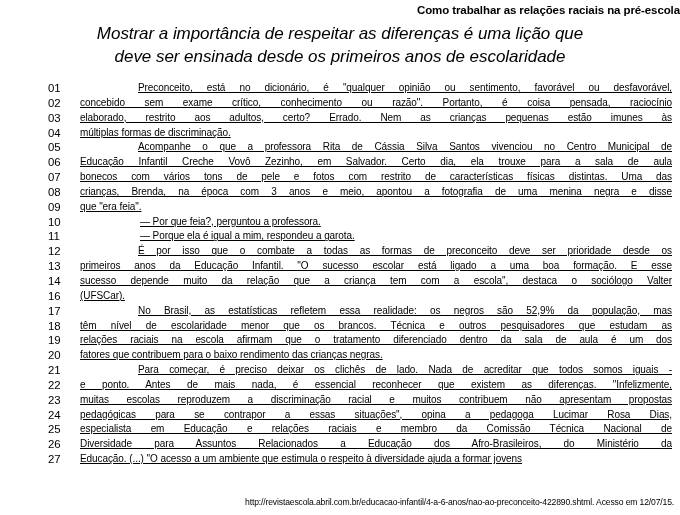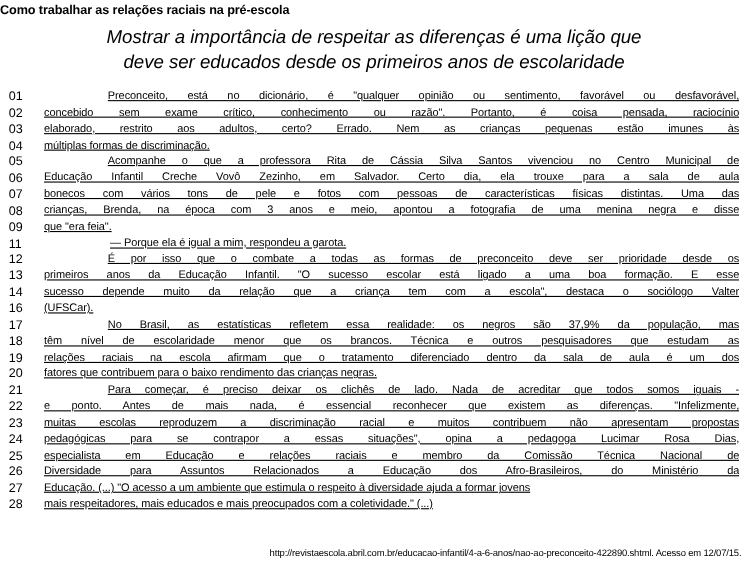--- a/index.html
+++ b/index.html
@@ -17,40 +17,41 @@
 
   .page {
     position: relative;
     width: 680px;
     height: 515px;
     box-sizing: border-box;
   }
 
   
   .doc-title {
-    text-align: left;
+    text-align: right;
     font-weight: bold;
     font-size: 11.5px;
     line-height: 14px;
     padding-top: 3px;
     letter-spacing: -0.1px;
   }
   .doc-subtitle {
     text-align: center;
     font-style: italic;
     font-size: 17px;
     line-height: 14px;
     letter-spacing: -0.05px;
   }
   .subtitle-1 { margin-top: 10px; }
   .subtitle-2 { margin-top: 9px; }
 
   
   .body-block {
     margin-top: 17px;
+    padding-left: 40px;
   }
   .text-line {
     position: relative;
     height: 14.85px;
     font-size: 11.4px;
     line-height: 14.85px;
     white-space: nowrap;
   }
   .line-no {
     position: absolute;
@@ -110,21 +111,21 @@
 </style>
 </head>
 <body>
 
 <div class="page">
 
   <div class="doc-title">Como trabalhar as relações raciais na pré-escola</div>
 
   <div class="doc-subtitle subtitle-1">Mostrar a importância de respeitar as diferenças é uma lição que</div>
 
-  <div class="doc-subtitle subtitle-2">deve ser educados desde os primeiros anos de escolaridade</div>
+  <div class="doc-subtitle subtitle-2">deve ser ensinada desde os primeiros anos de escolaridade</div>
 
   <div class="body-block" id="body-block">
       <div class="text-line">
         <span class="line-no">01</span>
         <span class="line-text just"><span class="indent-run"></span><span>Preconceito, está no dicionário, é "qualquer opinião ou sentimento, favorável ou desfavorável,</span></span>
       </div>
       <div class="text-line">
         <span class="line-no">02</span>
         <span class="line-text just">concebido sem exame crítico, conhecimento ou razão". Portanto, é coisa pensada, raciocínio</span>
       </div>
@@ -139,31 +140,35 @@
       <div class="text-line">
         <span class="line-no">05</span>
         <span class="line-text just"><span class="indent-run"></span><span>Acompanhe o que a professora Rita de Cássia Silva Santos vivenciou no Centro Municipal de</span></span>
       </div>
       <div class="text-line">
         <span class="line-no">06</span>
         <span class="line-text just">Educação Infantil Creche Vovô Zezinho, em Salvador. Certo dia, ela trouxe para a sala de aula</span>
       </div>
       <div class="text-line">
         <span class="line-no">07</span>
-        <span class="line-text just">bonecos com vários tons de pele e fotos com pessoas de características físicas distintas. Uma das</span>
+        <span class="line-text just">bonecos com vários tons de pele e fotos com restrito de características físicas distintas. Uma das</span>
       </div>
       <div class="text-line">
         <span class="line-no">08</span>
         <span class="line-text just">crianças, Brenda, na época com 3 anos e meio, apontou a fotografia de uma menina negra e disse</span>
       </div>
       <div class="text-line">
         <span class="line-no">09</span>
         <span class="line-text ragged">que "era feia".</span>
       </div>
       <div class="text-line">
+        <span class="line-no">10</span>
+        <span class="line-text dialogue">— Por que feia?, perguntou a professora.</span>
+      </div>
+      <div class="text-line">
         <span class="line-no">11</span>
         <span class="line-text dialogue">— Porque ela é igual a mim, respondeu a garota.</span>
       </div>
       <div class="text-line">
         <span class="line-no">12</span>
         <span class="line-text just"><span class="indent-run"></span><span>É por isso que o combate a todas as formas de preconceito deve ser prioridade desde os</span></span>
       </div>
       <div class="text-line">
         <span class="line-no">13</span>
         <span class="line-text just">primeiros anos da Educação Infantil. "O sucesso escolar está ligado a uma boa formação. E esse</span>
@@ -171,21 +176,21 @@
       <div class="text-line">
         <span class="line-no">14</span>
         <span class="line-text just">sucesso depende muito da relação que a criança tem com a escola", destaca o sociólogo Valter</span>
       </div>
       <div class="text-line">
         <span class="line-no">16</span>
         <span class="line-text ragged">(UFSCar).</span>
       </div>
       <div class="text-line">
         <span class="line-no">17</span>
-        <span class="line-text just"><span class="indent-run"></span><span>No Brasil, as estatísticas refletem essa realidade: os negros são 37,9% da população, mas</span></span>
+        <span class="line-text just"><span class="indent-run"></span><span>No Brasil, as estatísticas refletem essa realidade: os negros são 52,9% da população, mas</span></span>
       </div>
       <div class="text-line">
         <span class="line-no">18</span>
         <span class="line-text just">têm nível de escolaridade menor que os brancos. Técnica e outros pesquisadores que estudam as</span>
       </div>
       <div class="text-line">
         <span class="line-no">19</span>
         <span class="line-text just">relações raciais na escola afirmam que o tratamento diferenciado dentro da sala de aula é um dos</span>
       </div>
       <div class="text-line">
@@ -213,21 +218,17 @@
         <span class="line-text just">especialista em Educação e relações raciais e membro da Comissão Técnica Nacional de</span>
       </div>
       <div class="text-line">
         <span class="line-no">26</span>
         <span class="line-text just">Diversidade para Assuntos Relacionados a Educação dos Afro-Brasileiros, do Ministério da</span>
       </div>
       <div class="text-line">
         <span class="line-no">27</span>
         <span class="line-text ragged">Educação. (...) "O acesso a um ambiente que estimula o respeito à diversidade ajuda a formar jovens</span>
       </div>
-      <div class="text-line">
-        <span class="line-no">28</span>
-        <span class="line-text ragged">mais respeitadores, mais educados e mais preocupados com a coletividade." (...)</span>
-      </div>
     </div>
 
   <div class="source-line">http://revistaescola.abril.com.br/educacao-infantil/4-a-6-anos/nao-ao-preconceito-422890.shtml. Acesso em 12/07/15.</div>
 
 </div>
 
 </body></html>

